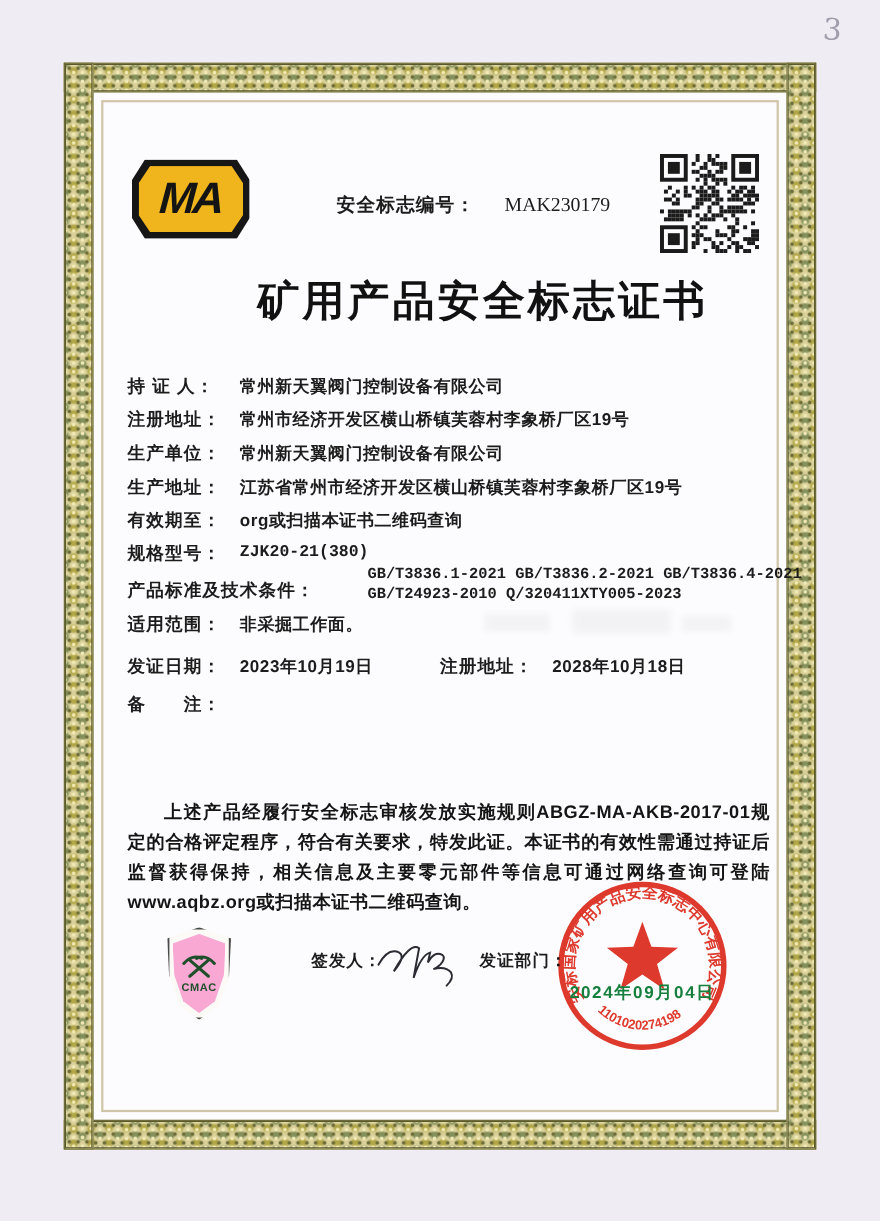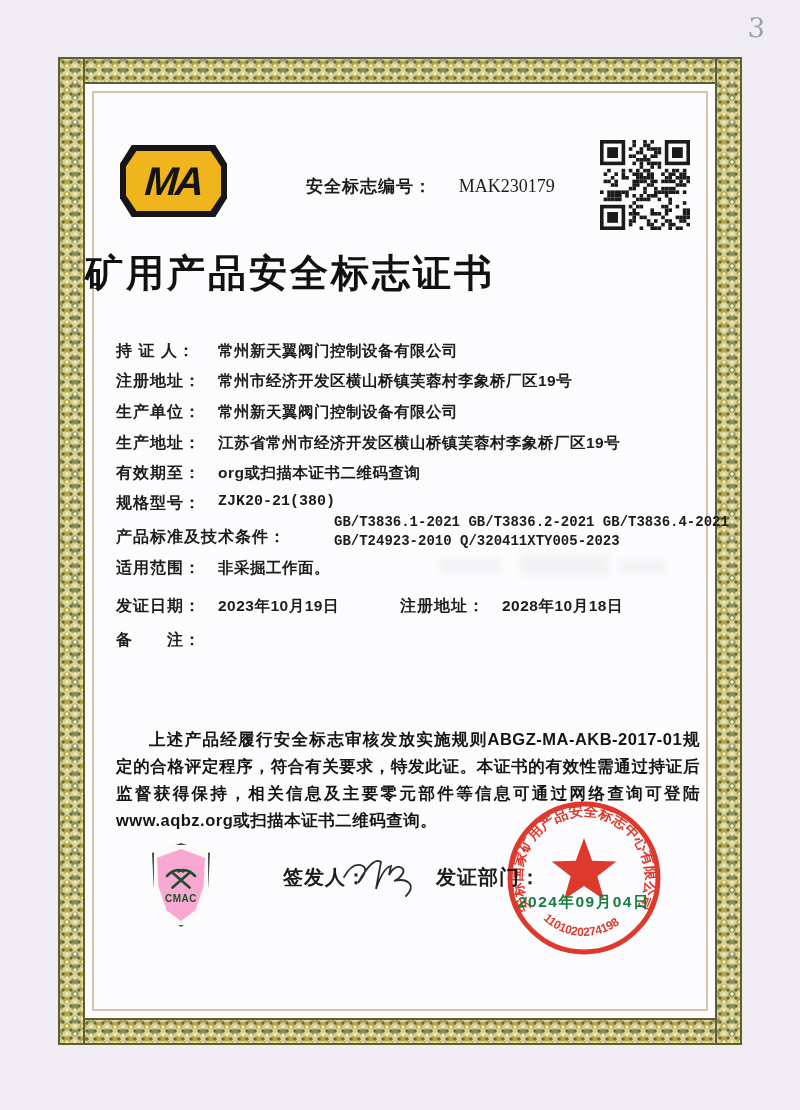--- a/index.html
+++ b/index.html
@@ -42,21 +42,21 @@
     display:flex; align-items:center; justify-content:center; }
   .ma-badge .ma-text { font-weight:900; font-style:italic; font-size:40px;
     letter-spacing:-3px; color:#141414; transform:skewX(-4deg); line-height:1; }
 
   .cert-no { left:306px; top:175px; font-size:17px; white-space:nowrap; }
   .cert-no .lbl { font-weight:bold; letter-spacing:1px; }
   .cert-no .num { font-family:"Liberation Serif", serif; font-size:18px; margin-left:22px; }
 
   .qr { left:600px; top:140px; width:90px; height:90px; }
 
-  .title { left:85px; top:248px; width:708px; text-align:left;
+  .title { left:85px; top:248px; width:708px; text-align:center;
     font-size:38px; font-weight:900; letter-spacing:3px; color:#111; }
 
   
   .lab { position:absolute; left:116px; font-size:16px; font-weight:bold;
     letter-spacing:1px; white-space:nowrap; }
   .val { position:absolute; left:218px; font-size:15.5px; font-weight:bold;
     white-space:nowrap; letter-spacing:0.5px; }
   .mono { font-family:"Liberation Mono", monospace; letter-spacing:0; font-weight:bold; }
   .std-val { left:334px; font-size:14px; line-height:19px; white-space:nowrap; }
 
@@ -69,21 +69,21 @@
   .cmac { left:152px; top:843px; width:58px; height:84px;
     background:#fbfaf6;
     clip-path:polygon(50% 0,100% 12%,97% 52%,80% 85%,50% 100%,20% 85%,3% 52%,0 12%);
     box-shadow:inset 0 0 0 2px #4a4a48;
     display:flex; align-items:center; justify-content:center; }
   .cmac-inner { width:48px; height:72px; background:#f9a8d4;
     clip-path:polygon(50% 0,100% 12%,97% 52%,80% 85%,50% 100%,20% 85%,3% 52%,0 12%);
     display:flex; flex-direction:column; align-items:center; justify-content:center; gap:2px; }
   .cmac-label { font-size:10px; font-weight:900; color:#1f4f2a; letter-spacing:0.5px; }
 
-  .signer-label, .dept-label { font-size:20px; font-weight:bold; letter-spacing:1px; }
+  .signer-label, .dept-label { font-size:15px; font-weight:bold; letter-spacing:1px; }
   .signature { left:336px; top:843px; }
 
   
   .seal { left:505px; top:799px; width:158px; height:158px; mix-blend-mode:multiply; }
   .seal-date { left:518px; top:892px; font-size:15.5px; font-weight:bold;
     color:#15803d; letter-spacing:1.5px; z-index:6; white-space:nowrap; }
 
   .page-num { left:748px; top:12px; font-size:27px; color:#a19eac;
     font-family:"DejaVu Serif", serif; transform:rotate(4deg); }
 

